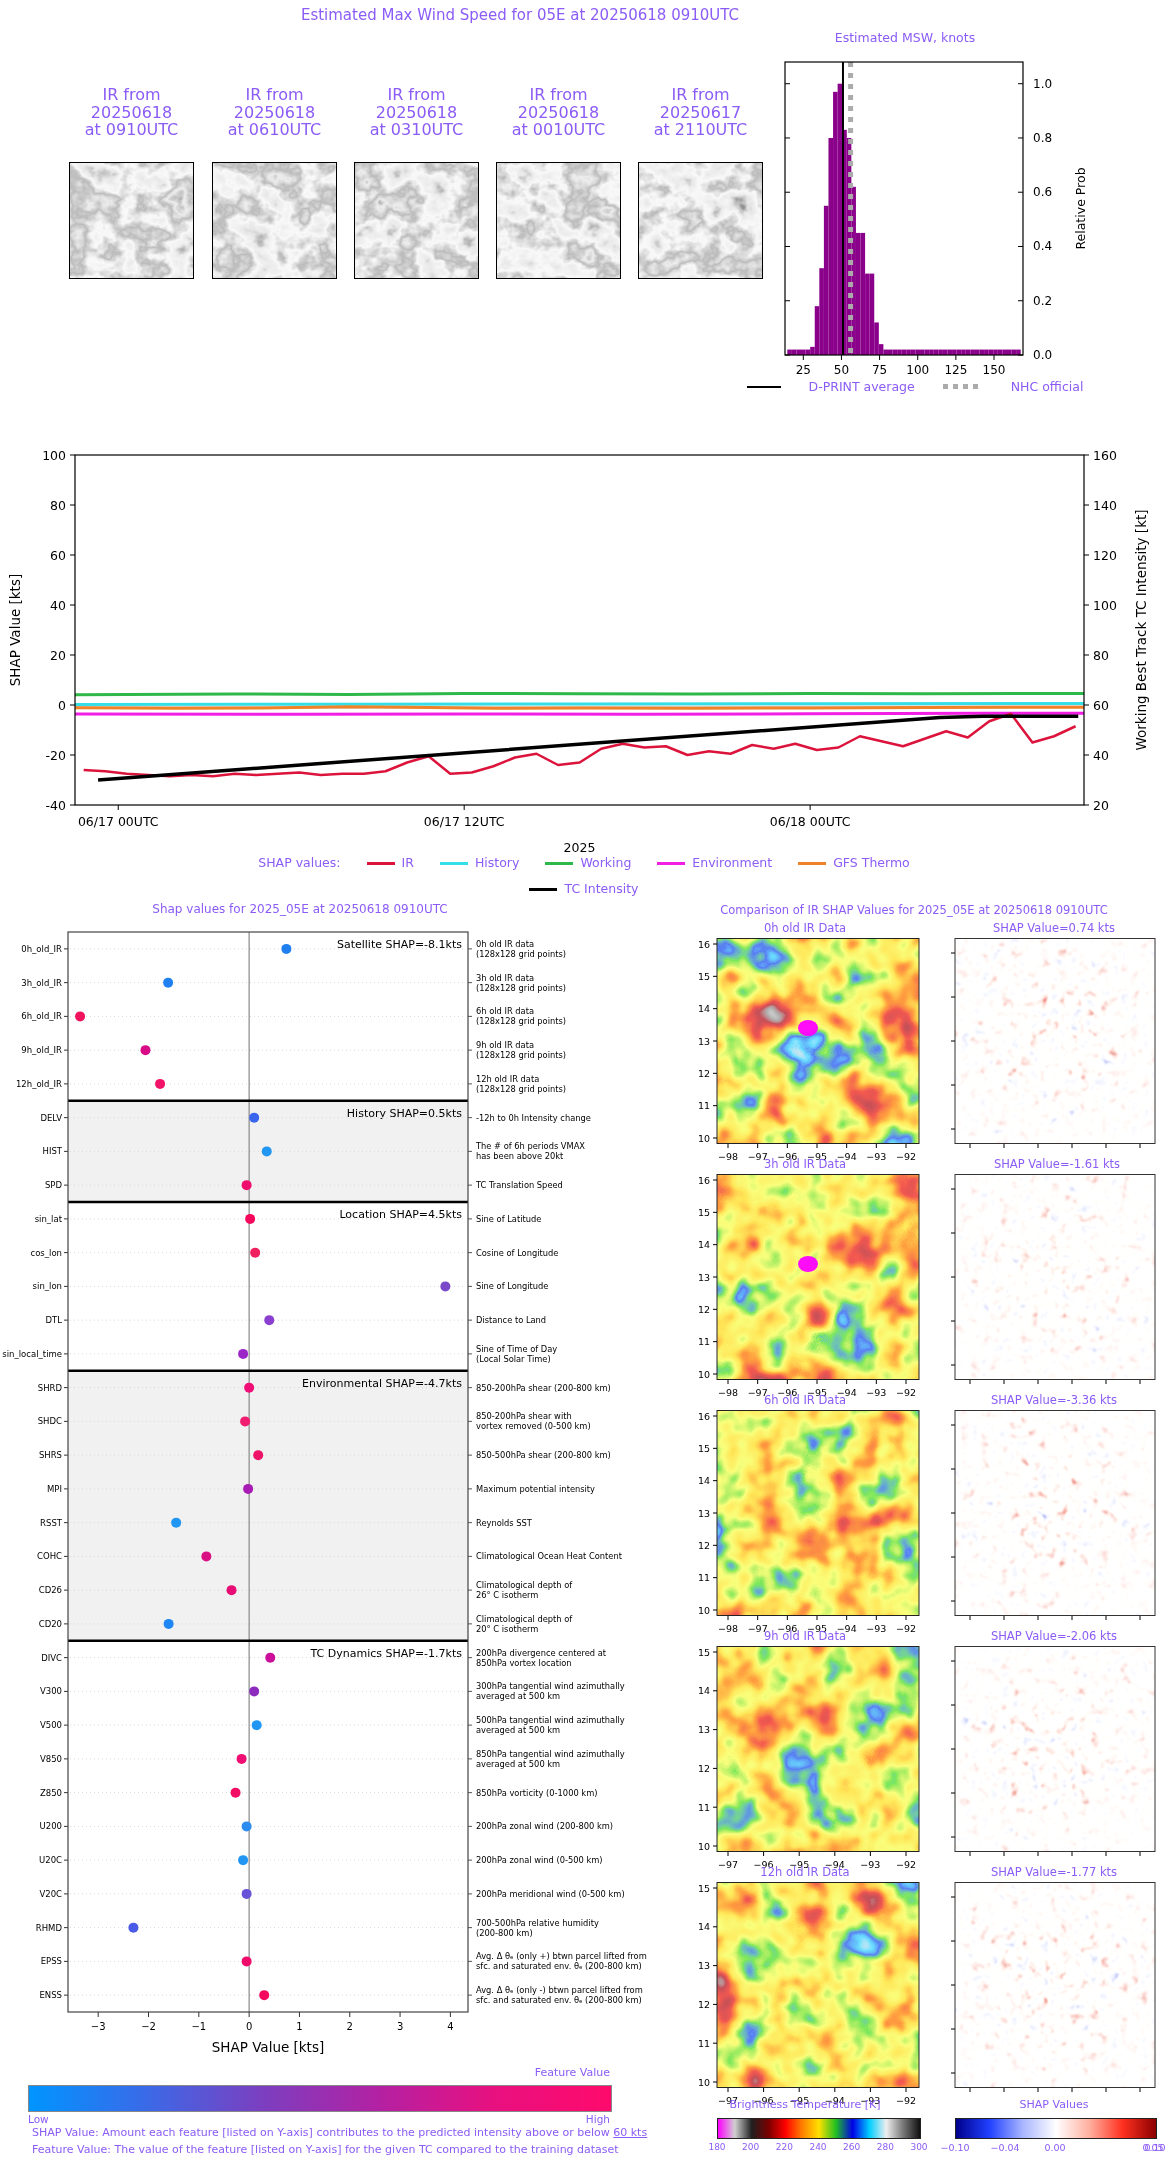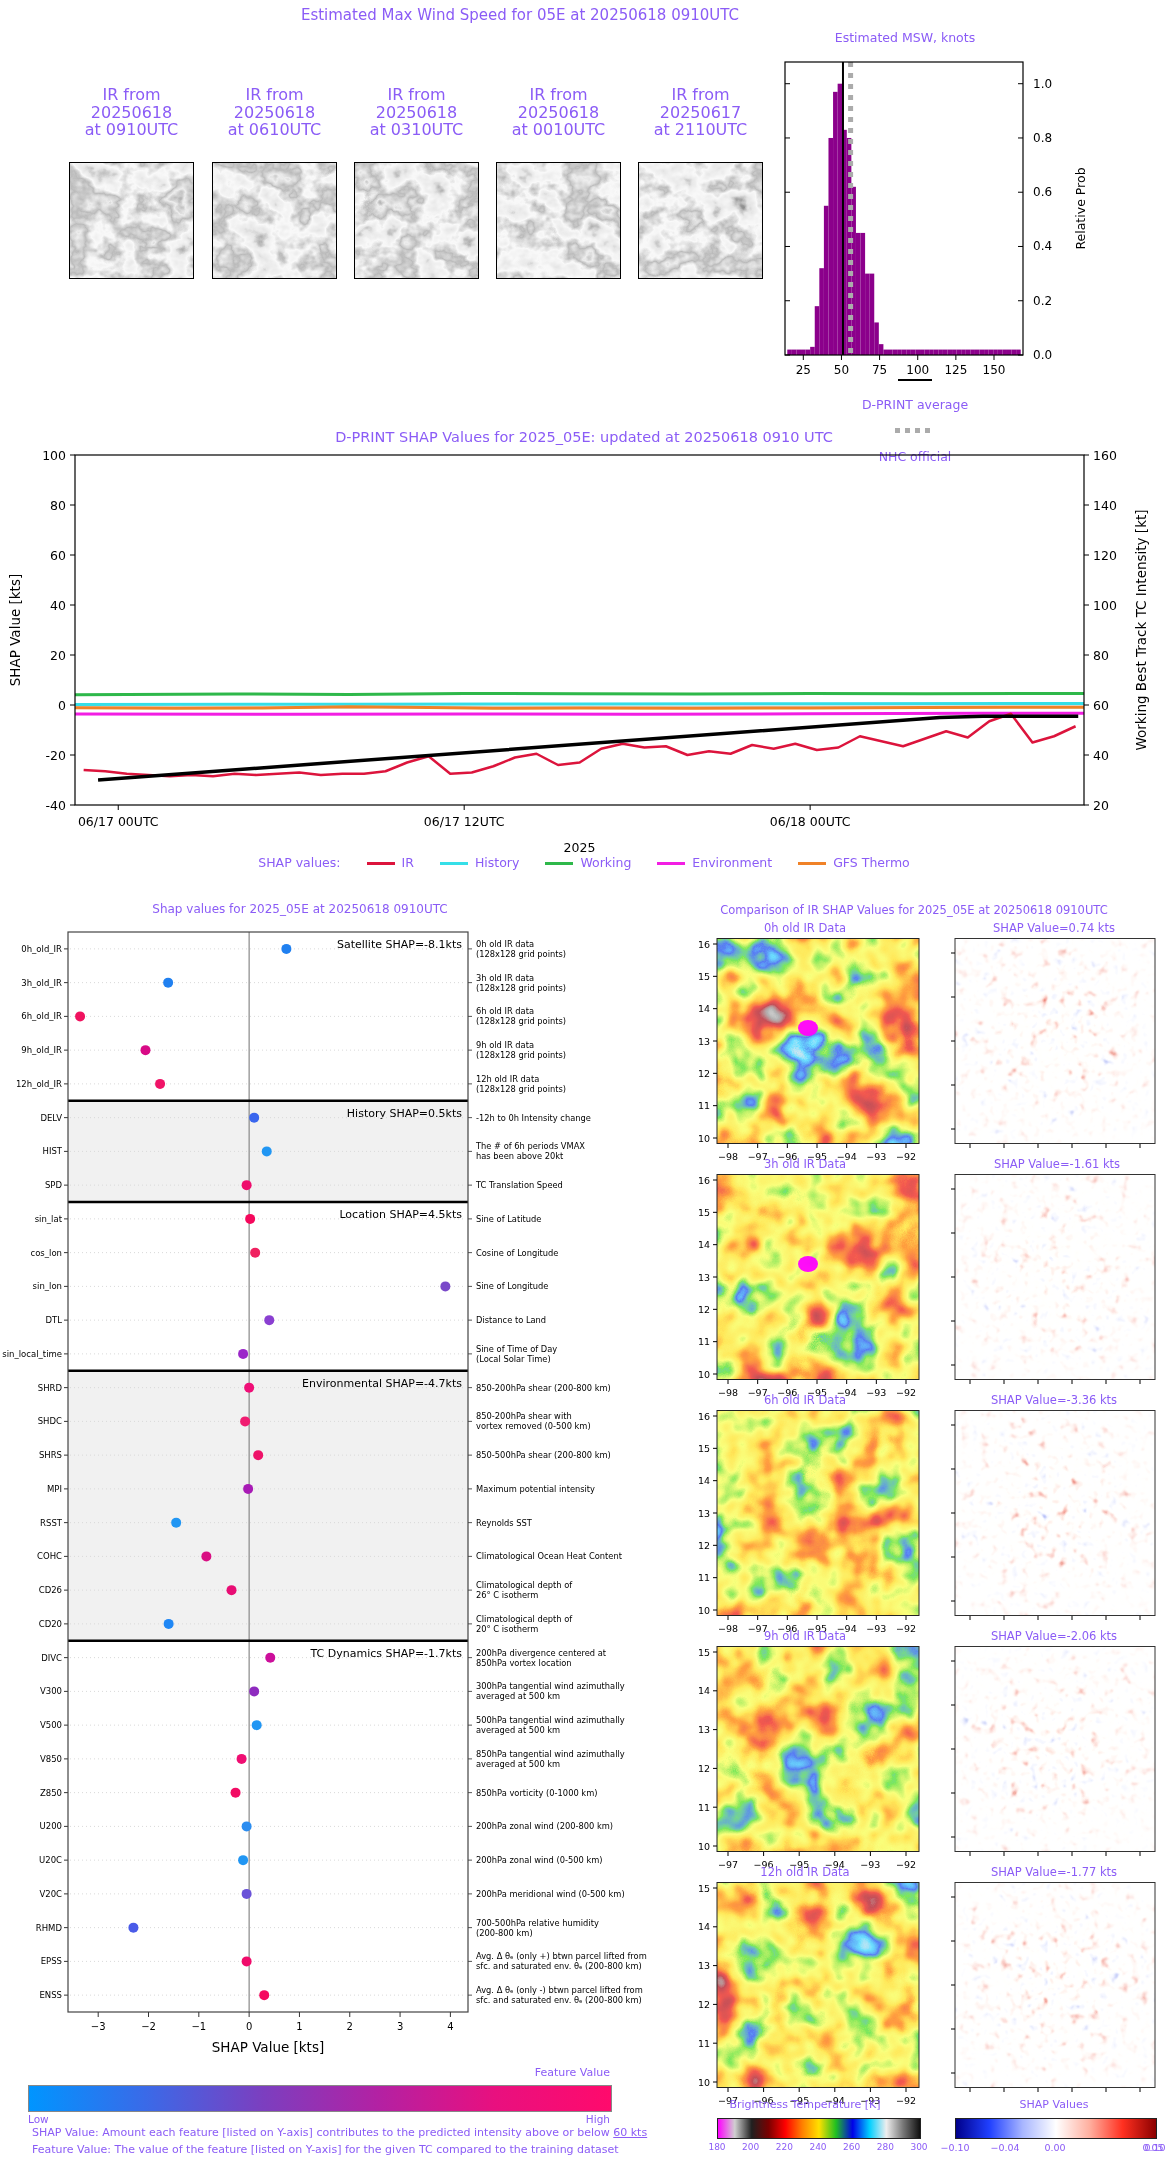--- a/index.html
+++ b/index.html
@@ -6,21 +6,21 @@
   .page{position:relative;width:1168px;height:2158px;background:#fff;
         font-family:"DejaVu Sans",sans-serif;color:#8b5cf6;overflow:hidden;}
   .abs{position:absolute;}
   .ctr{text-align:center;}
   .main-title{top:6px;left:0;width:1040px;font-size:15px;}
   .thumb{top:86px;width:125px;}
   .thumb .tlabel{font-size:16px;line-height:17.5px;text-align:center;}
   .thumb svg{position:absolute;top:76px;left:0;}
   .hist-title{top:30px;left:745px;width:320px;font-size:12.5px;}
   .hist-legend{top:379px;left:735px;width:360px;display:flex;justify-content:center;
-               align-items:center;gap:16px;font-size:12.5px;flex-direction:column;}
+               align-items:center;gap:28px;font-size:12.5px;}
   .hl-solid{display:inline-block;width:34px;height:0;border-top:2px solid #000;}
   .hl-dash{display:inline-block;width:40px;height:5px;
            background:repeating-linear-gradient(90deg,#ababab 0 5px,transparent 5px 10px);}
   .ts-title{top:429px;left:0;width:1168px;font-size:14.5px;}
   .ts-legend{left:0;width:1168px;display:flex;justify-content:center;align-items:center;
              gap:26px;font-size:12.5px;}
   .sw{display:inline-block;width:28px;height:3.5px;vertical-align:middle;margin-right:7px;}
   .feat-title{top:902px;left:20px;width:560px;font-size:12px;}
   .cb{height:25px;}
   .cb-title{font-size:11px;}
@@ -187,21 +187,20 @@
       <text x="278" y="39.70370370370375" font-size="12" text-anchor="start">1.0</text>
       <text x="330" y="160.5" font-size="12.5" text-anchor="middle" transform="rotate(-90 330 160.5)">Relative Prob</text>
     </svg>
   <div class="abs hist-legend">
     <span class="hl-solid"></span>
     <span>D-PRINT average</span>
     <span class="hl-dash"></span>
     <span>NHC official</span>
   </div>
 
-  <div class="abs ts-title ctr">D-PRINT SHAP Values for 2025_05E: updated at 20250618 0910 UTC</div>
   <svg id="ts-svg" class="abs" style="top:448px;left:0;" width="1168" height="408">
       <polyline points="75,259.5 1084,258.75" fill="none" stroke="#d9d9d9" stroke-width="3" stroke-linejoin="round"></polyline>
       <polyline points="75,256.5 348.87142857142857,256.25 579.5,255.875 810.1285714285714,255.75 1084,255.5" fill="none" stroke="#35dfe8" stroke-width="3" stroke-linejoin="round"></polyline>
       <polyline points="75,246.75 233.55714285714285,246 348.87142857142857,246.5 464.1857142857143,245.5 579.5,245.75 694.8142857142858,246 810.1285714285714,245.5 925.4428571428572,245.75 1084,245.5" fill="none" stroke="#2eb84a" stroke-width="3" stroke-linejoin="round"></polyline>
       <polyline points="75,266 291.21428571428567,266.25 464.1857142857143,266 637.1571428571428,266.25 810.1285714285714,265.75 983.1,265.25 1084,265.25" fill="none" stroke="#f21ee3" stroke-width="3" stroke-linejoin="round"></polyline>
       <polyline points="75,259.75 175.9,260.25 262.3857142857143,260 348.87142857142857,258.75 406.5285714285714,259.25 493.01428571428573,260.25 579.5,260 694.8142857142858,260.25 810.1285714285714,260 925.4428571428572,259.5 1011.9285714285714,259.25 1084,259.25" fill="none" stroke="#f08228" stroke-width="3" stroke-linejoin="round"></polyline>
       <polyline points="83.64857142857143,322 105.21234285714286,323.25 126.77611428571429,325.75 148.33988571428569,327 169.90365714285713,328.25 191.46742857142857,327 213.03119999999998,328.25 234.5949714285714,325.75 256.1587428571429,327 277.7225142857143,325.75 299.28628571428567,324.5 320.8500571428571,327 342.4138285714286,325.75 363.97760000000005,325.75 385.54137142857144,323.25 407.1051428571429,314.5 428.6689142857143,308.25 450.2326857142857,325.75 471.7964571428572,324.5 493.3602285714286,318.25 514.924,309.5 536.4877714285715,305.75 558.0515428571429,317 579.6153142857142,314.5 601.1790857142856,300.75 622.7428571428571,295.75 644.3066285714285,299.5 665.8704,298.25 687.4341714285715,307 708.9979428571429,303.25 730.5617142857144,305.75 752.1254857142857,297 773.6892571428572,300.75 795.2530285714287,295.75 816.8168,302 838.3805714285714,299.5 859.9443428571428,288.25 881.5081142857142,293.25 903.0718857142857,298.25 924.6356571428572,290.75 946.1994285714287,283.25 967.7632,289.5 989.3269714285715,273.25 1010.8907428571429,265.75 1032.4545142857144,294.5 1054.0182857142854,288.25 1075.5820571428571,278.25" fill="none" stroke="#dc143c" stroke-width="2.5" stroke-linejoin="round"></polyline>
       <polyline points="98.06285714285714,332 939.8571428571428,269.5 983.1,268.25 1078.2342857142858,268.25" fill="none" stroke="#000000" stroke-width="3.5" stroke-linejoin="round"></polyline>
       <rect x="75" y="7" width="1009" height="350" fill="none" stroke="#000" stroke-width="1.2"></rect>
       <line x1="70" y1="357" x2="75" y2="357" stroke="#000"></line>
@@ -246,20 +245,23 @@
       <text x="20" y="182" font-size="13.5" text-anchor="middle" transform="rotate(-90 20 182)">SHAP Value [kts]</text>
       <text x="1146" y="182" font-size="13.5" text-anchor="middle" transform="rotate(-90 1146 182)">Working Best Track TC Intensity [kt]</text>
     </svg>
   <div id="ts-legend1" class="abs ts-legend" style="top:855px;">
       <span>SHAP values:</span>
       <span><span class="sw" style="background: rgb(220, 20, 60);"></span><span>IR</span></span>
       <span><span class="sw" style="background: rgb(53, 223, 232);"></span><span>History</span></span>
       <span><span class="sw" style="background: rgb(46, 184, 74);"></span><span>Working</span></span>
       <span><span class="sw" style="background: rgb(242, 30, 227);"></span><span>Environment</span></span>
       <span><span class="sw" style="background: rgb(240, 130, 40);"></span><span>GFS Thermo</span></span>
+    </div>
+  <div id="ts-legend2" class="abs ts-legend" style="top:881px;">
+      <span><span class="sw" style="background: rgb(0, 0, 0);"></span><span>TC Intensity</span></span>
     </div>
 
   <div class="abs feat-title ctr">Shap values for 2025_05E at 20250618 0910UTC</div>
   <svg id="feat-svg" class="abs" style="top:918px;left:0;" width="660" height="1160">
       <rect x="68" y="182.75" width="400" height="101.25" fill="#f1f1f1"></rect>
       <rect x="68" y="452.75" width="400" height="270" fill="#f1f1f1"></rect>
       <line x1="249.13207547169813" y1="14" x2="249.13207547169813" y2="1094" stroke="#888" stroke-width="1.2"></line>
       <text x="462" y="30" font-size="11" text-anchor="end" fill="#222">Satellite SHAP=-8.1kts</text>
       <line x1="70" y1="30.875" x2="466" y2="30.875" stroke="#d9d9d9" stroke-width="1" stroke-dasharray="1 3"></line>
       <line x1="64" y1="30.875" x2="68" y2="30.875" stroke="#333"></line>

